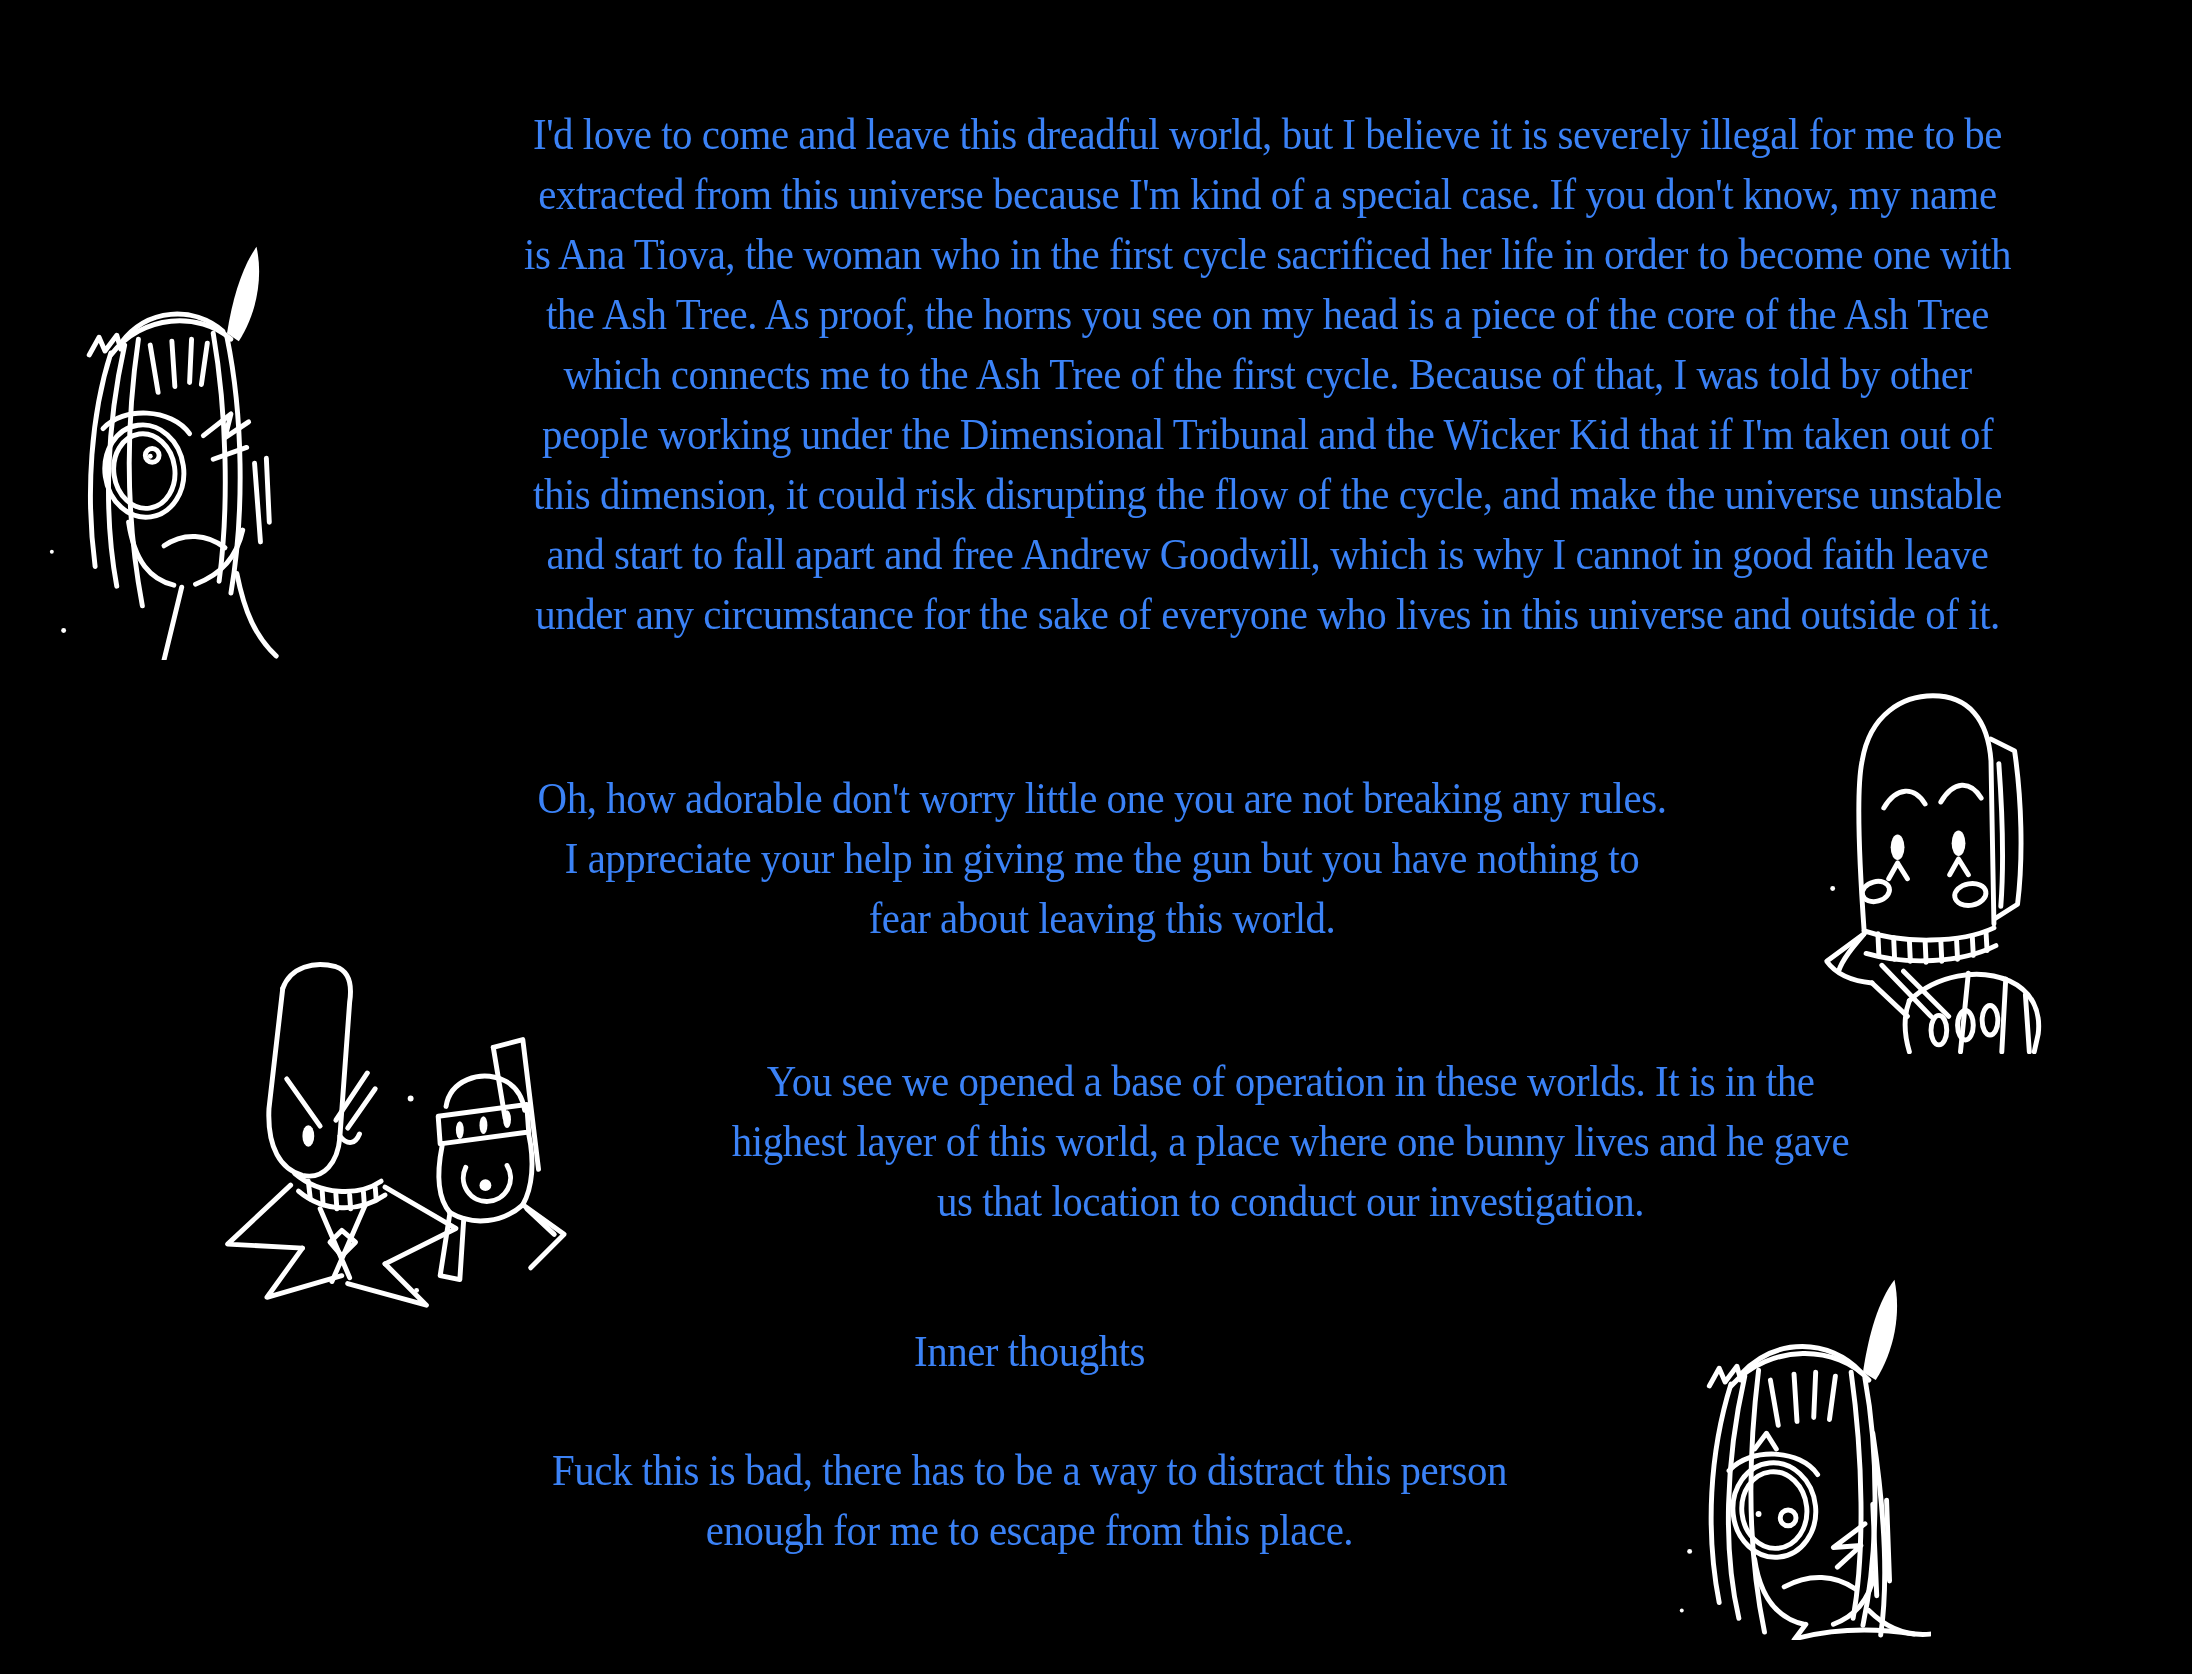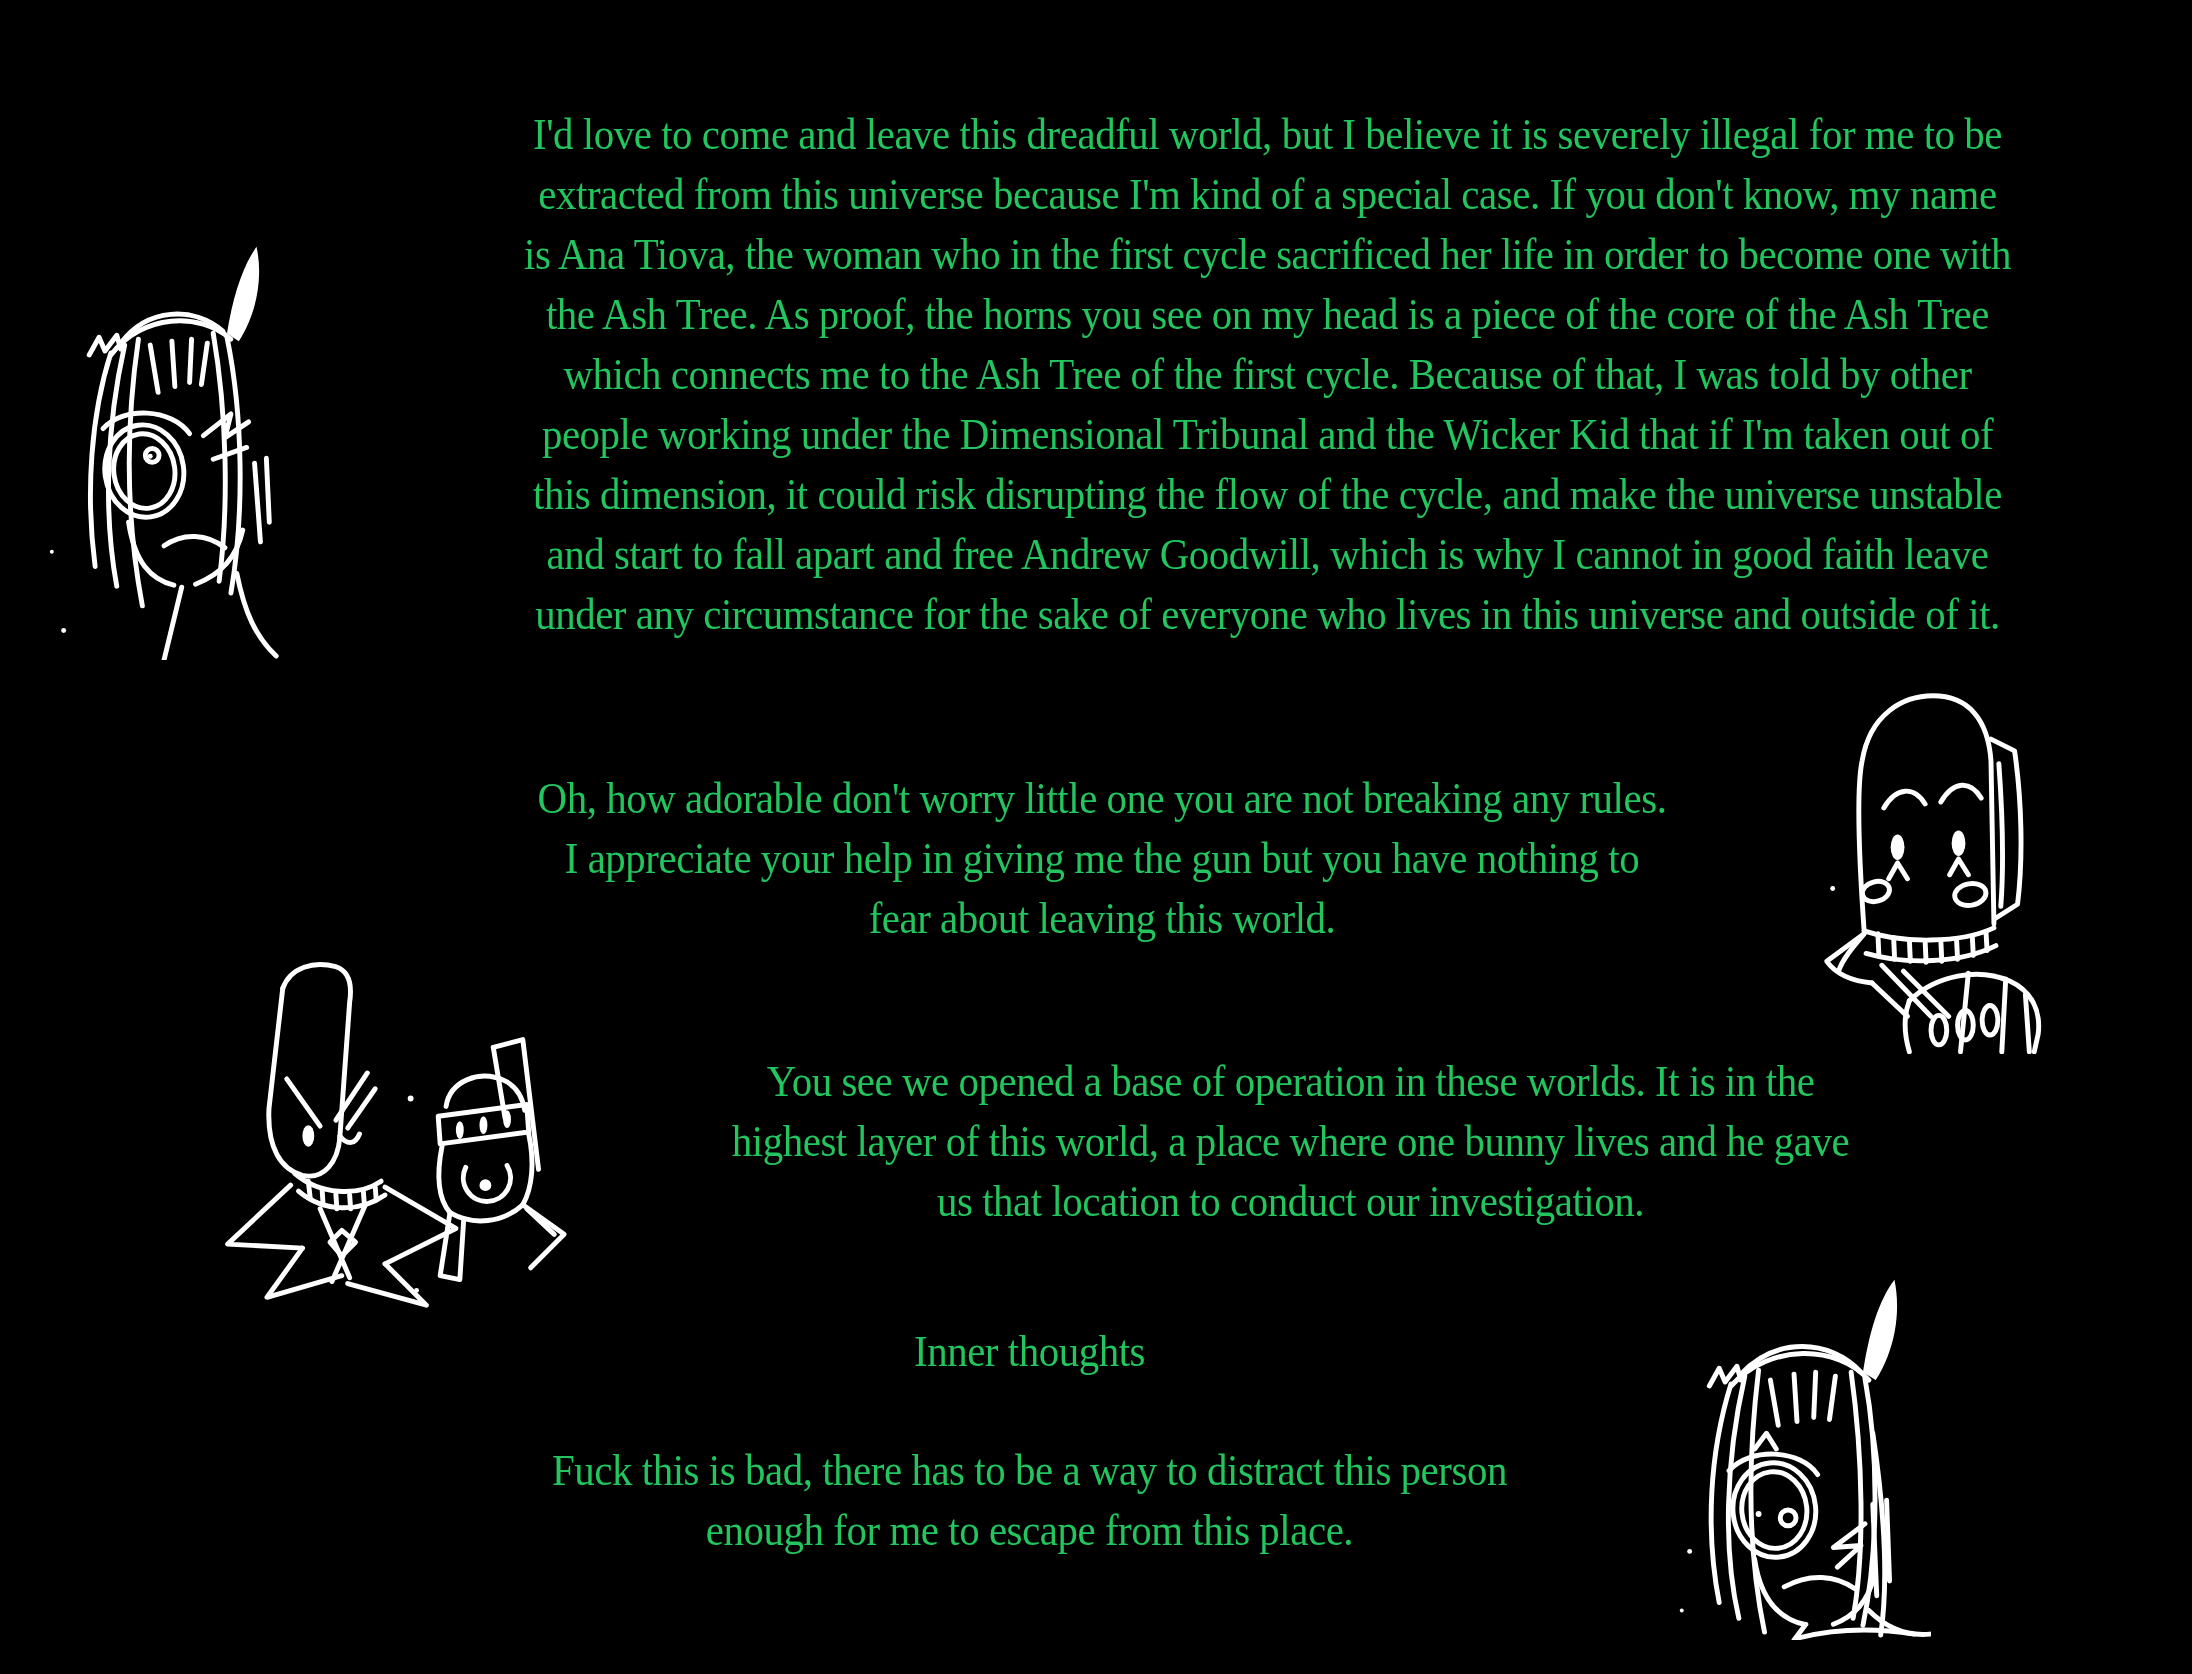--- a/index.html
+++ b/index.html
@@ -2,21 +2,21 @@
 <html><head>
 <meta charset="utf-8">
 <style>
   html,body{margin:0;padding:0;background:#000;}
   .canvas{
     position:relative;
     width:2193px;height:1675px;
     background:#000;
     overflow:hidden;
     font-family:"Liberation Serif", serif;
-    color:#22c55e;
+    color:#3b82f6;
   }
   .para{
     position:absolute;
     text-align:center;
     font-size:44px;
     line-height:60px;
     letter-spacing:-0.5px;
     transform:scaleX(0.93);
     transform-origin:center top;
   }

